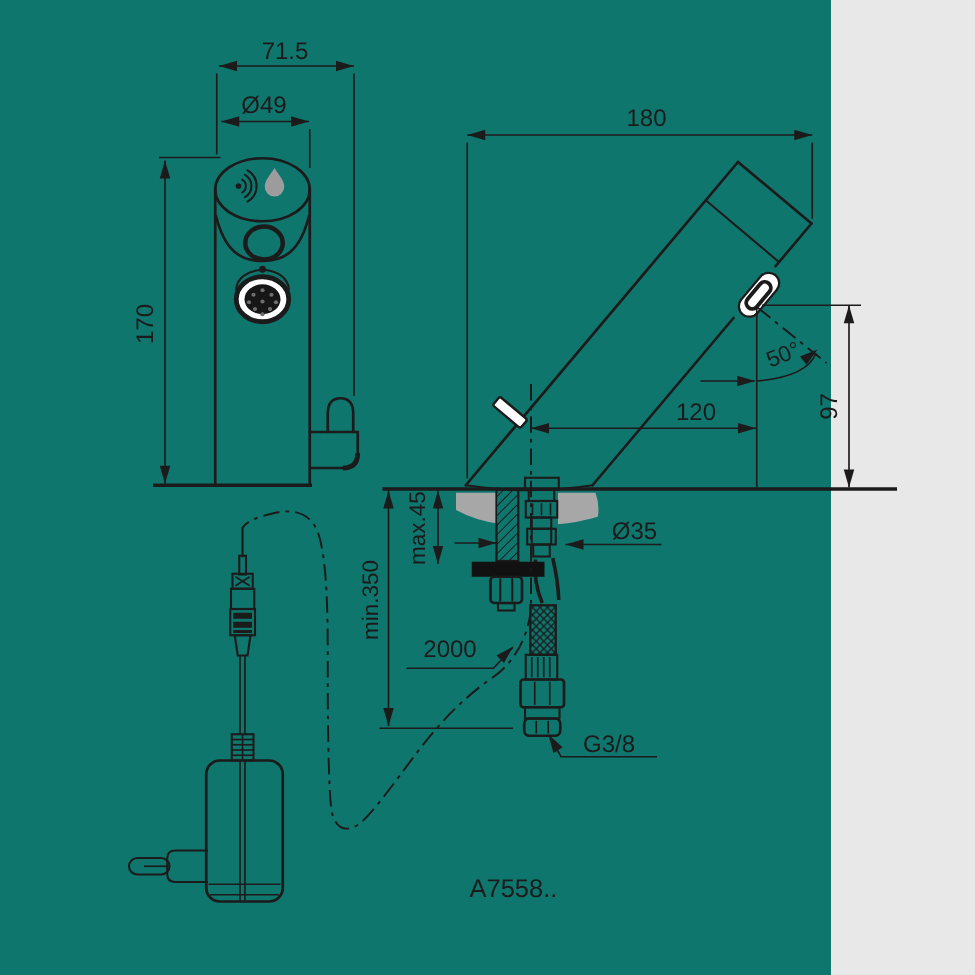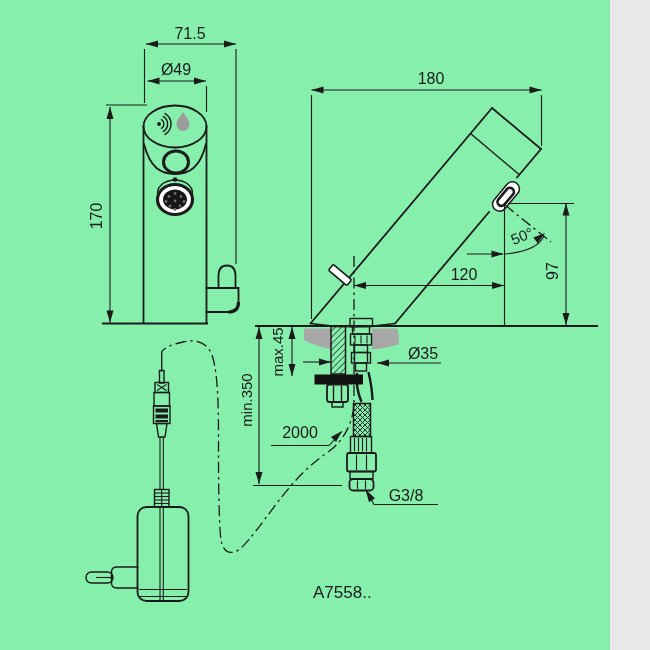--- a/index.html
+++ b/index.html
@@ -1,17 +1,17 @@
 <!DOCTYPE html>
 <html><head>
 <meta charset="utf-8">
 <style>
   html,body{margin:0;padding:0;background:#e8e8e8;}
   .canvas{
-    position:relative;width:610px;height:650px;background:#86efac;
+    position:relative;width:554px;height:650px;background:#0f766e;
     font-family:"Liberation Sans", sans-serif;
   }
   svg{display:block;}
   text{
     font-family:"Liberation Sans", sans-serif;
     fill:#1b1b1b;
     font-size:16px;
   }
   .small{font-size:15px;}
   .code{font-size:17px;}

